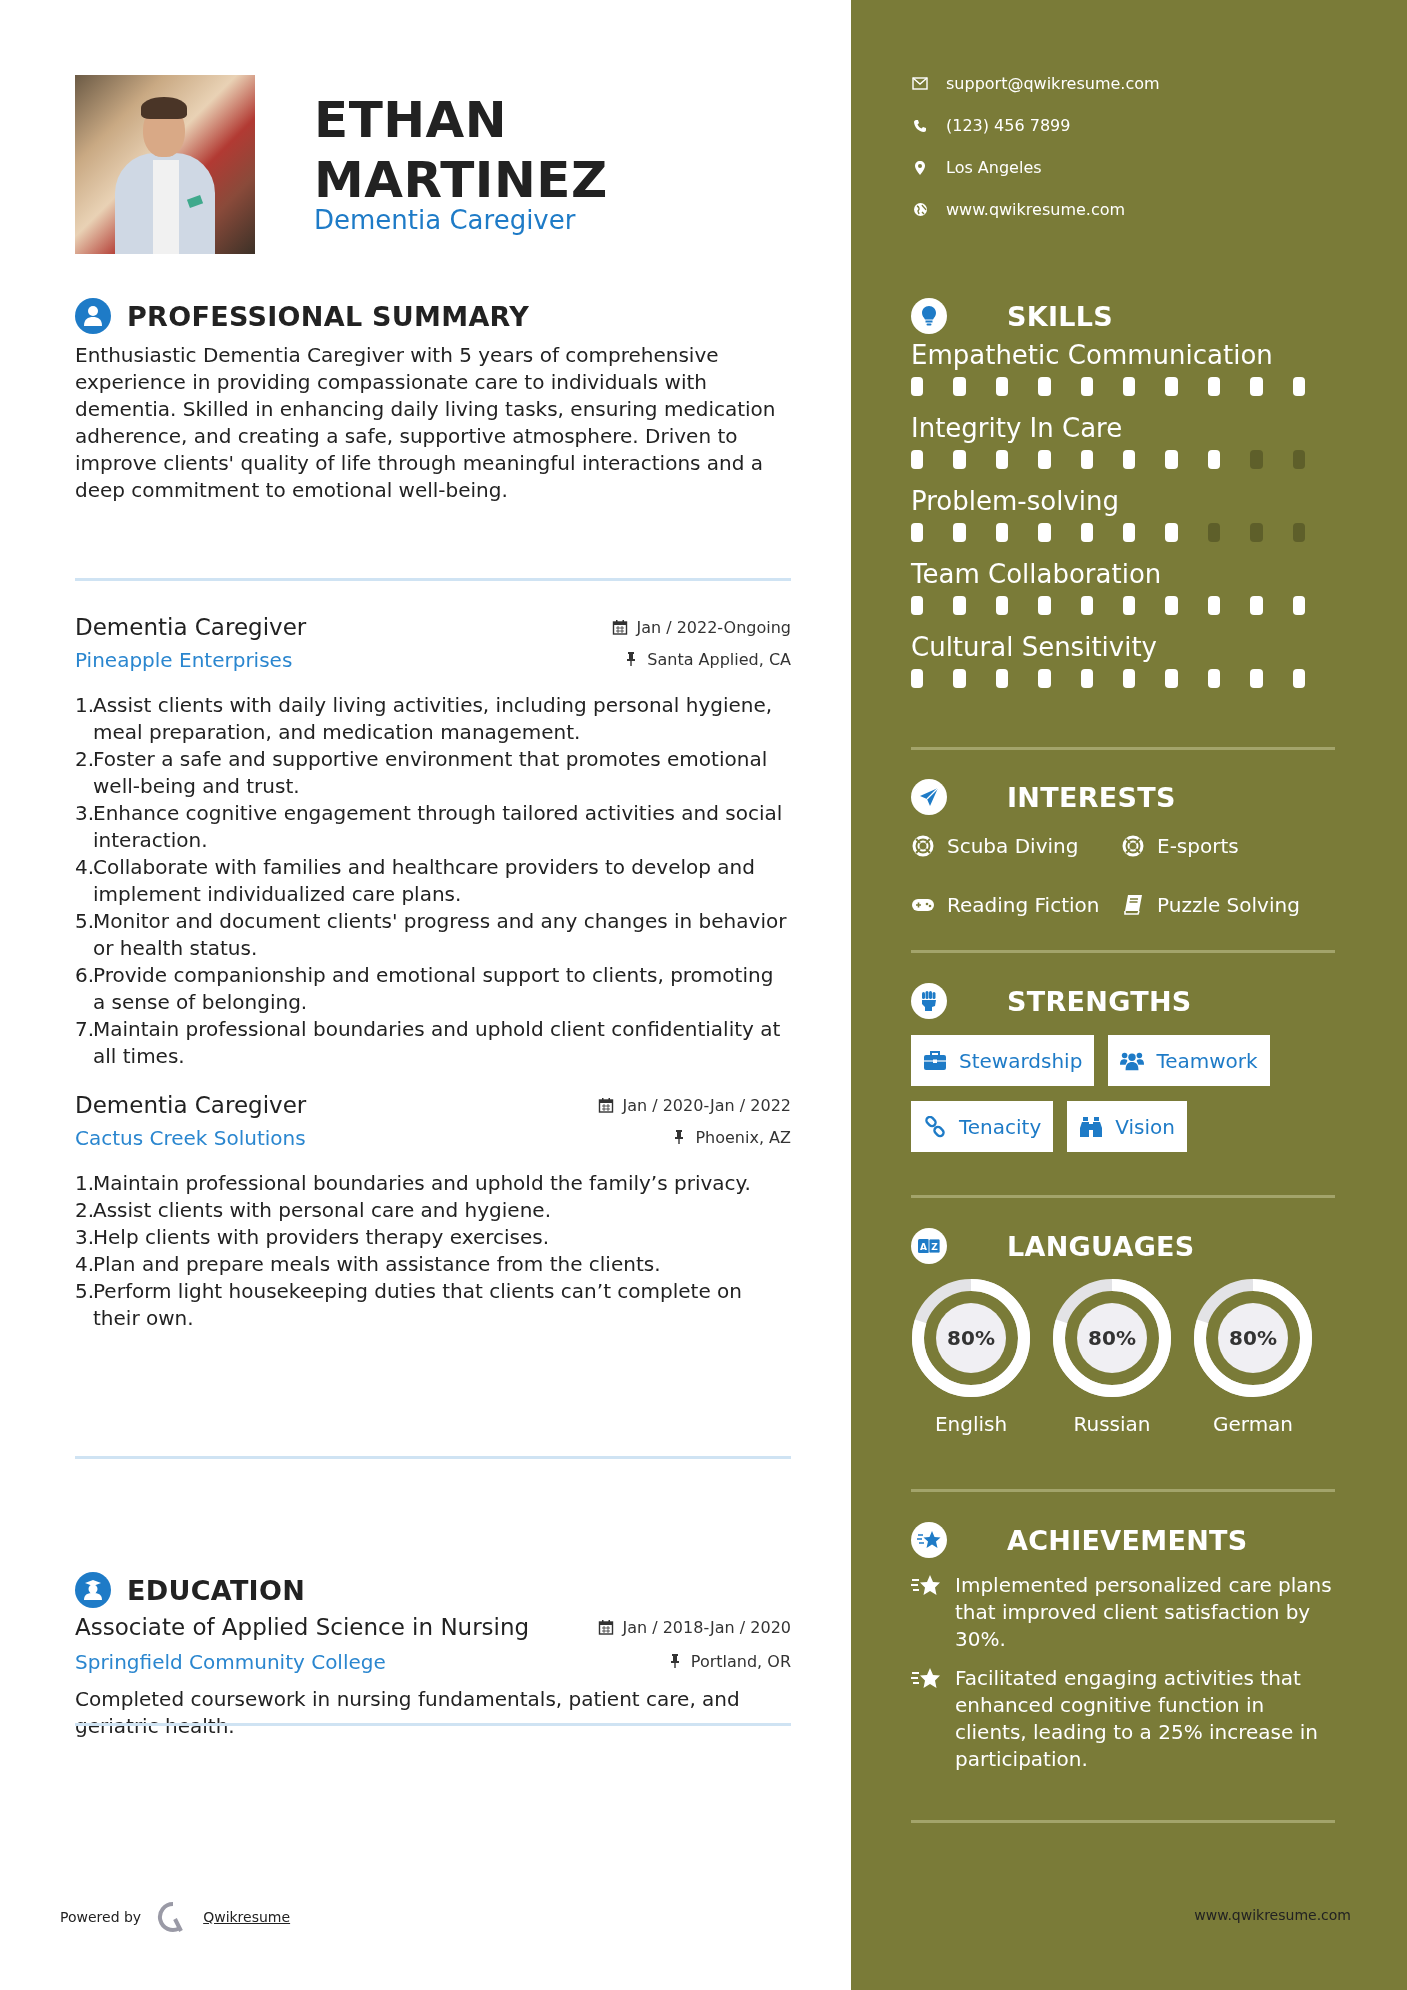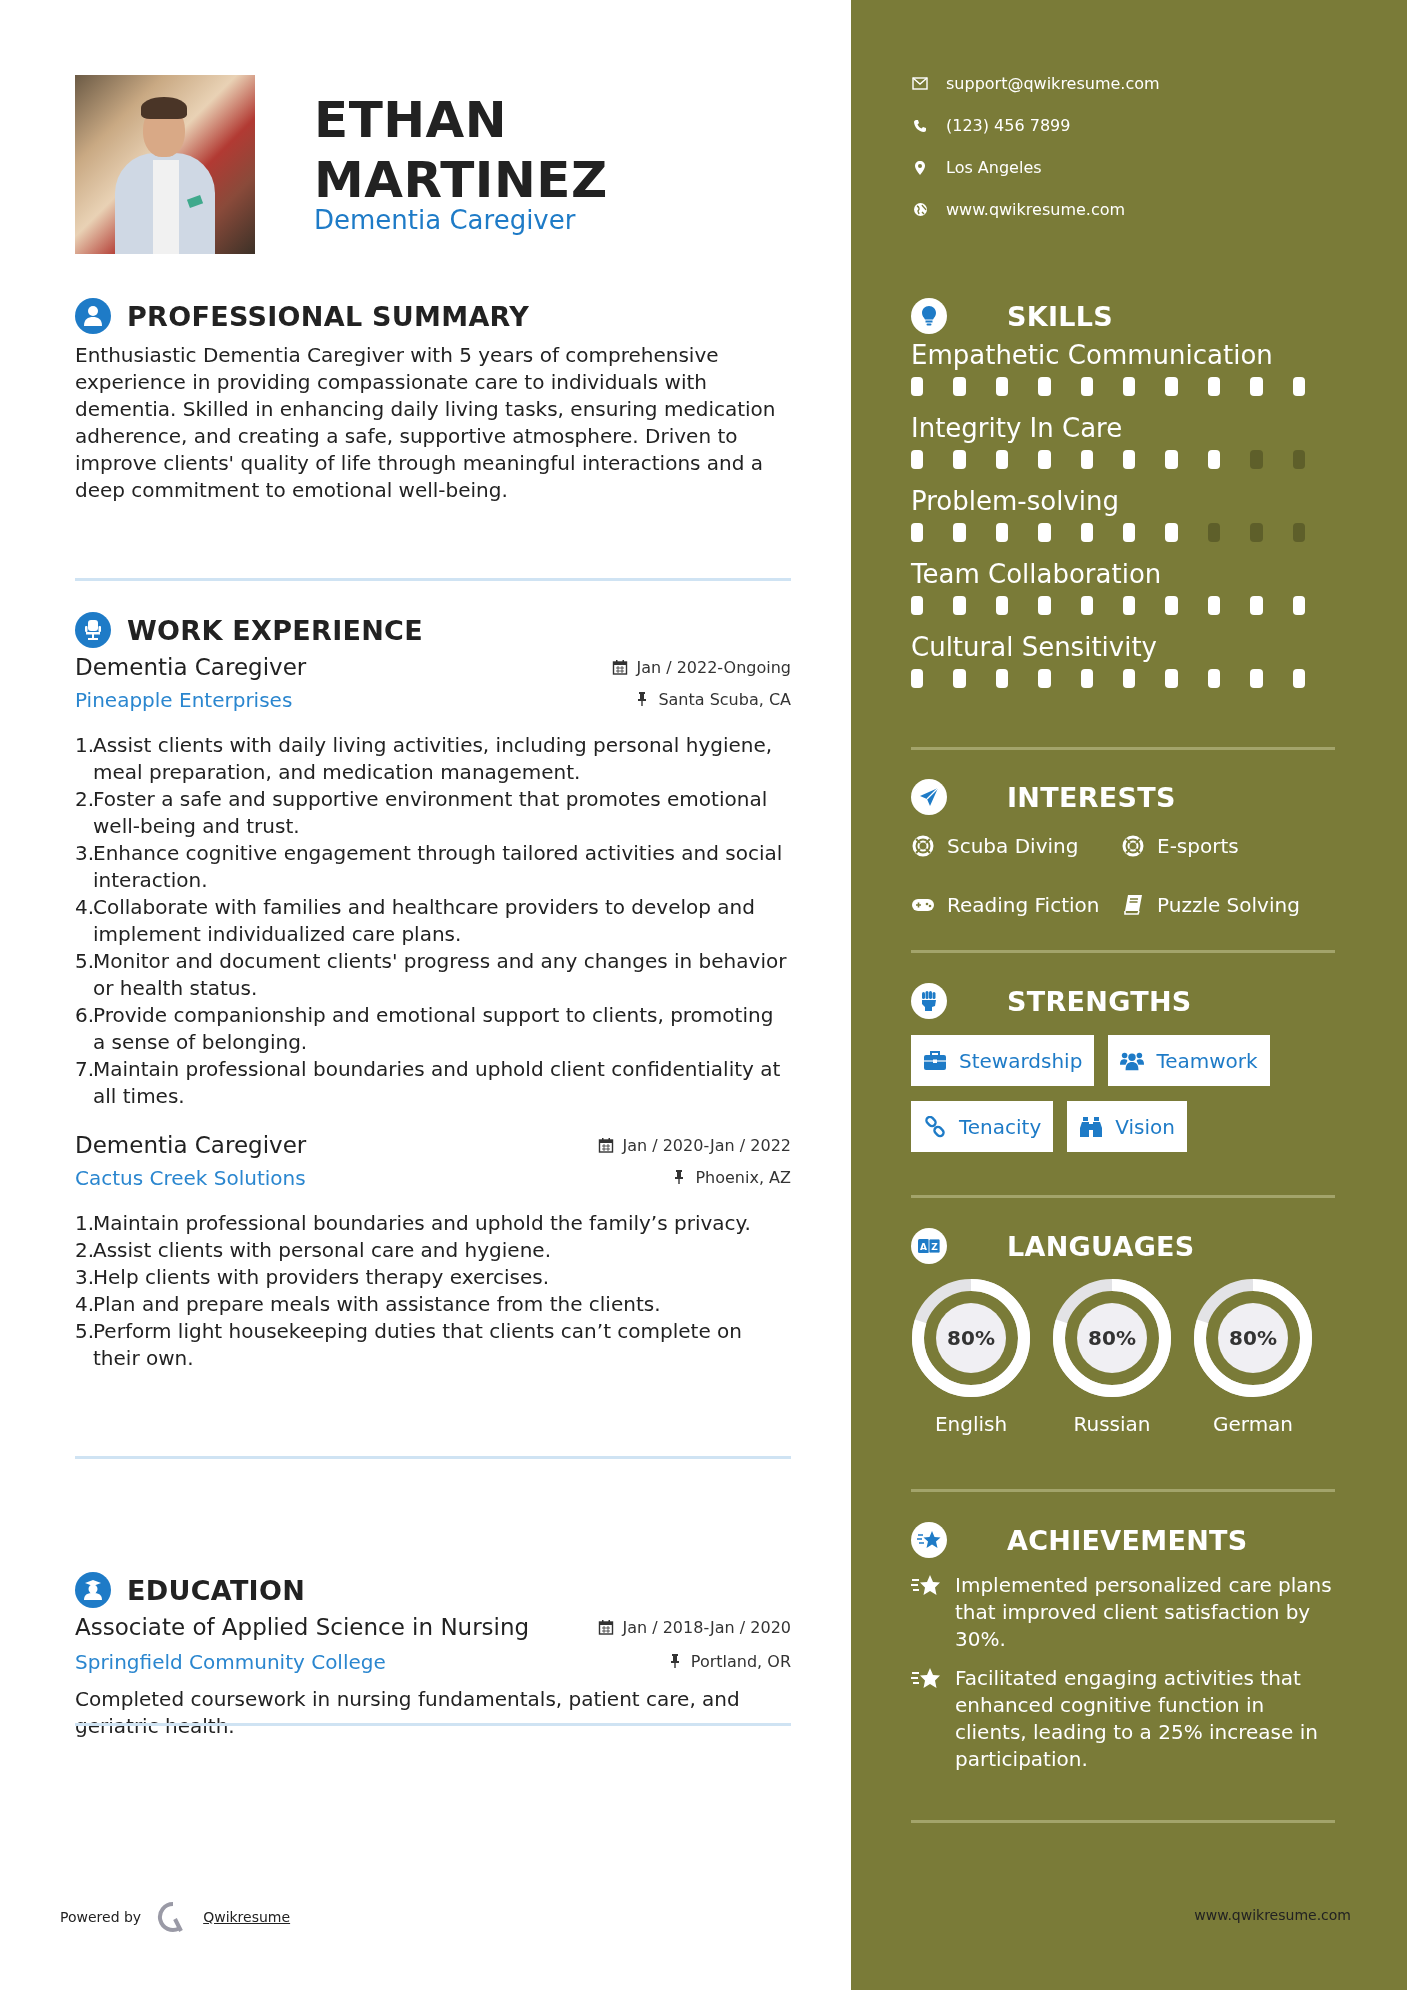--- a/index.html
+++ b/index.html
@@ -112,33 +112,20 @@
             </svg>
         </span>
         <span class="sec-title">PROFESSIONAL SUMMARY</span>
       </div>
       <p class="body-text" style="margin-top:6px;">Enthusiastic Dementia Caregiver with 5 years of comprehensive experience in providing compassionate care to individuals with dementia. Skilled in enhancing daily living tasks, ensuring medication adherence, and creating a safe, supportive atmosphere. Driven to improve clients' quality of life through meaningful interactions and a deep commitment to emotional well-being.</p>
     </div>
 
     <div class="divider" style="top:578px;"></div>
 
     <div class="section" style="top:610px;">
-      <div class="sec-head">
-        <span class="sec-icon">
-          <svg width="18" height="22" viewBox="0 0 18 22">
-              <rect x="4" y="1" width="10" height="11" rx="3" fill="#ffffff"></rect>
-              <rect x="1" y="7" width="2.5" height="6" rx="1" fill="#ffffff"></rect>
-              <rect x="14.5" y="7" width="2.5" height="6" rx="1" fill="#ffffff"></rect>
-              <rect x="2" y="13" width="14" height="2.5" fill="#ffffff"></rect>
-              <rect x="8" y="15" width="2" height="4" fill="#ffffff"></rect>
-              <rect x="4" y="19" width="10" height="2" fill="#ffffff"></rect>
-            </svg>
-        </span>
-        <span class="sec-title">WORK EXPERIENCE</span>
-      </div>
 
       <div class="job" style="margin-top:4px;">
         <div class="job-row" style="height:34px;">
           <span class="job-title">Dementia Caregiver</span>
           <span class="job-meta">
             <span class="mi">
               <svg width="16" height="16" viewBox="0 0 16 16">
                   <rect x="1.5" y="3" width="13" height="12" fill="none" stroke="#333" stroke-width="1.4"></rect>
                   <rect x="1.5" y="3" width="13" height="3" fill="#333"></rect>
                   <rect x="4" y="1" width="1.5" height="3" fill="#333"></rect>
@@ -153,21 +140,21 @@
           <span class="job-company">Pineapple Enterprises</span>
           <span class="job-meta">
             <span class="mi">
               <svg width="16" height="16" viewBox="0 0 16 16">
                   <rect x="5" y="1" width="6" height="2" fill="#333"></rect>
                   <rect x="6" y="3" width="4" height="5" fill="#333"></rect>
                   <rect x="4" y="8" width="8" height="2" fill="#333"></rect>
                   <rect x="7.3" y="10" width="1.4" height="5" fill="#333"></rect>
                 </svg>
             </span>
-            <span>Santa Scuba, CA</span>
+            <span>Santa Applied, CA</span>
           </span>
         </div>
         <ol class="duties">
           <li><span class="num">1.</span><span>Assist clients with daily living activities, including personal hygiene, meal preparation, and medication management.</span></li>
           <li><span class="num">2.</span><span>Foster a safe and supportive environment that promotes emotional well-being and trust.</span></li>
           <li><span class="num">3.</span><span>Enhance cognitive engagement through tailored activities and social interaction.</span></li>
           <li><span class="num">4.</span><span>Collaborate with families and healthcare providers to develop and implement individualized care plans.</span></li>
           <li><span class="num">5.</span><span>Monitor and document clients' progress and any changes in behavior or health status.</span></li>
           <li><span class="num">6.</span><span>Provide companionship and emotional support to clients, promoting a sense of belonging.</span></li>
           <li><span class="num">7.</span><span>Maintain professional boundaries and uphold client confidentiality at all times.</span></li>

